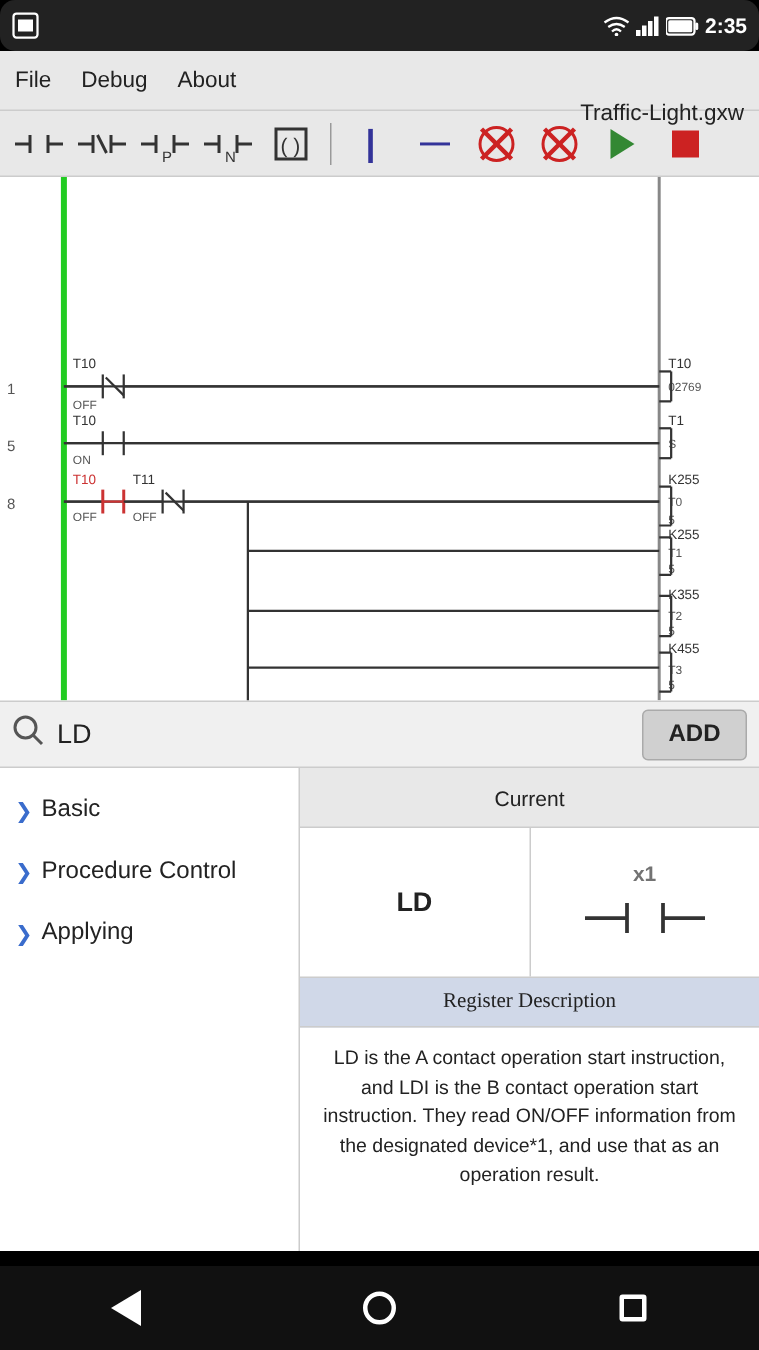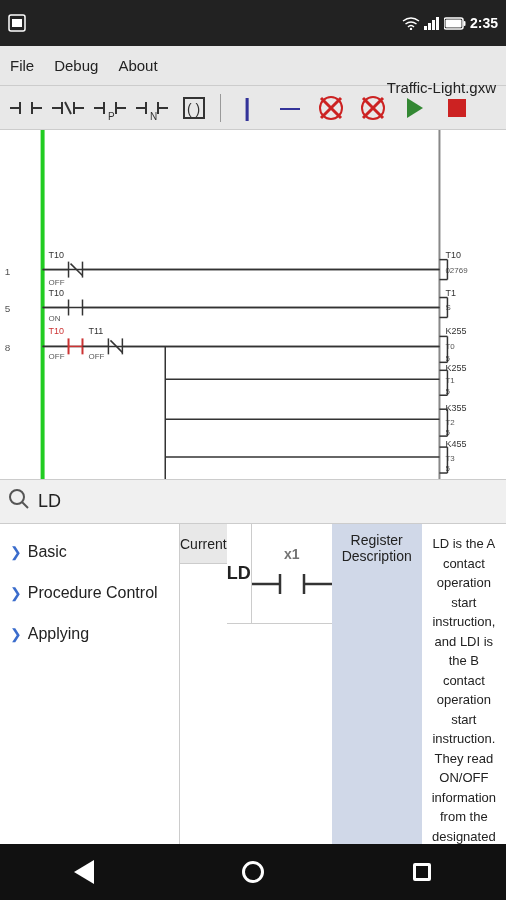--- a/index.html
+++ b/index.html
@@ -7,28 +7,29 @@
       width: 506px;
       height: 900px;
       background: #000;
       font-family: 'Arial', sans-serif;
       overflow: hidden;
       position: relative;
     }
 
     
     .status-bar {
-      height: 46px;
+      height: 34px;
       background: #222;
       display: flex;
       align-items: center;
       justify-content: space-between;
       padding: 0 8px;
       color: #fff;
       font-size: 13px;
+      border-radius: 10px;
     }
     .status-left { display: flex; align-items: center; gap: 4px; }
     .status-right { display: flex; align-items: center; gap: 4px; }
 
     
     .menu-bar {
       height: 40px;
       background: #e8e8e8;
       display: flex;
       align-items: center;
@@ -157,21 +158,21 @@
       color: #3a6ccc;
       font-size: 14px;
       margin-top: 2px;
     }
     .sidebar-label { color: #222; line-height: 1.3; }
 
     
     .content-area {
       flex: 1;
       display: flex;
-      flex-direction: row;
+      flex-direction: column;
     }
     .content-header {
       display: flex;
       height: 40px;
       background: #e8e8e8;
       border-bottom: 1px solid #ccc;
     }
     .content-header-cell {
       flex: 1;
       display: flex;
@@ -204,20 +205,21 @@
     .symbol-x1 { font-size: 14px; color: #737373; }
 
     
     .reg-desc-header {
       background: #d0d8e8;
       padding: 8px 10px;
       font-size: 14px;
       color: #222;
       text-align: center;
       border-bottom: 1px solid #ccc;
+      font-family: Liberation Serif, serif;
     }
     .reg-desc-text {
       padding: 10px;
       font-size: 13px;
       color: #222;
       line-height: 1.5;
       text-align: center;
     }
 
     
@@ -492,20 +494,21 @@
 </div>
 
 <div class="search-bar">
   <span class="search-icon">
     <svg width="22" height="22" viewBox="0 0 22 22">
       <circle cx="9" cy="9" r="7" fill="none" stroke="#555" stroke-width="2"></circle>
       <line x1="14" y1="14" x2="20" y2="20" stroke="#555" stroke-width="2"></line>
     </svg>
   </span>
   <input class="search-input" type="text" value="LD" style="">
+  <div class="add-btn">ADD</div>
 </div>
 
 <div class="bottom-panel">
 
   <div class="sidebar">
     <div class="sidebar-item">
       <span class="sidebar-chevron">❯</span>
       <span class="sidebar-label">Basic</span>
     </div>
     <div class="sidebar-item">

